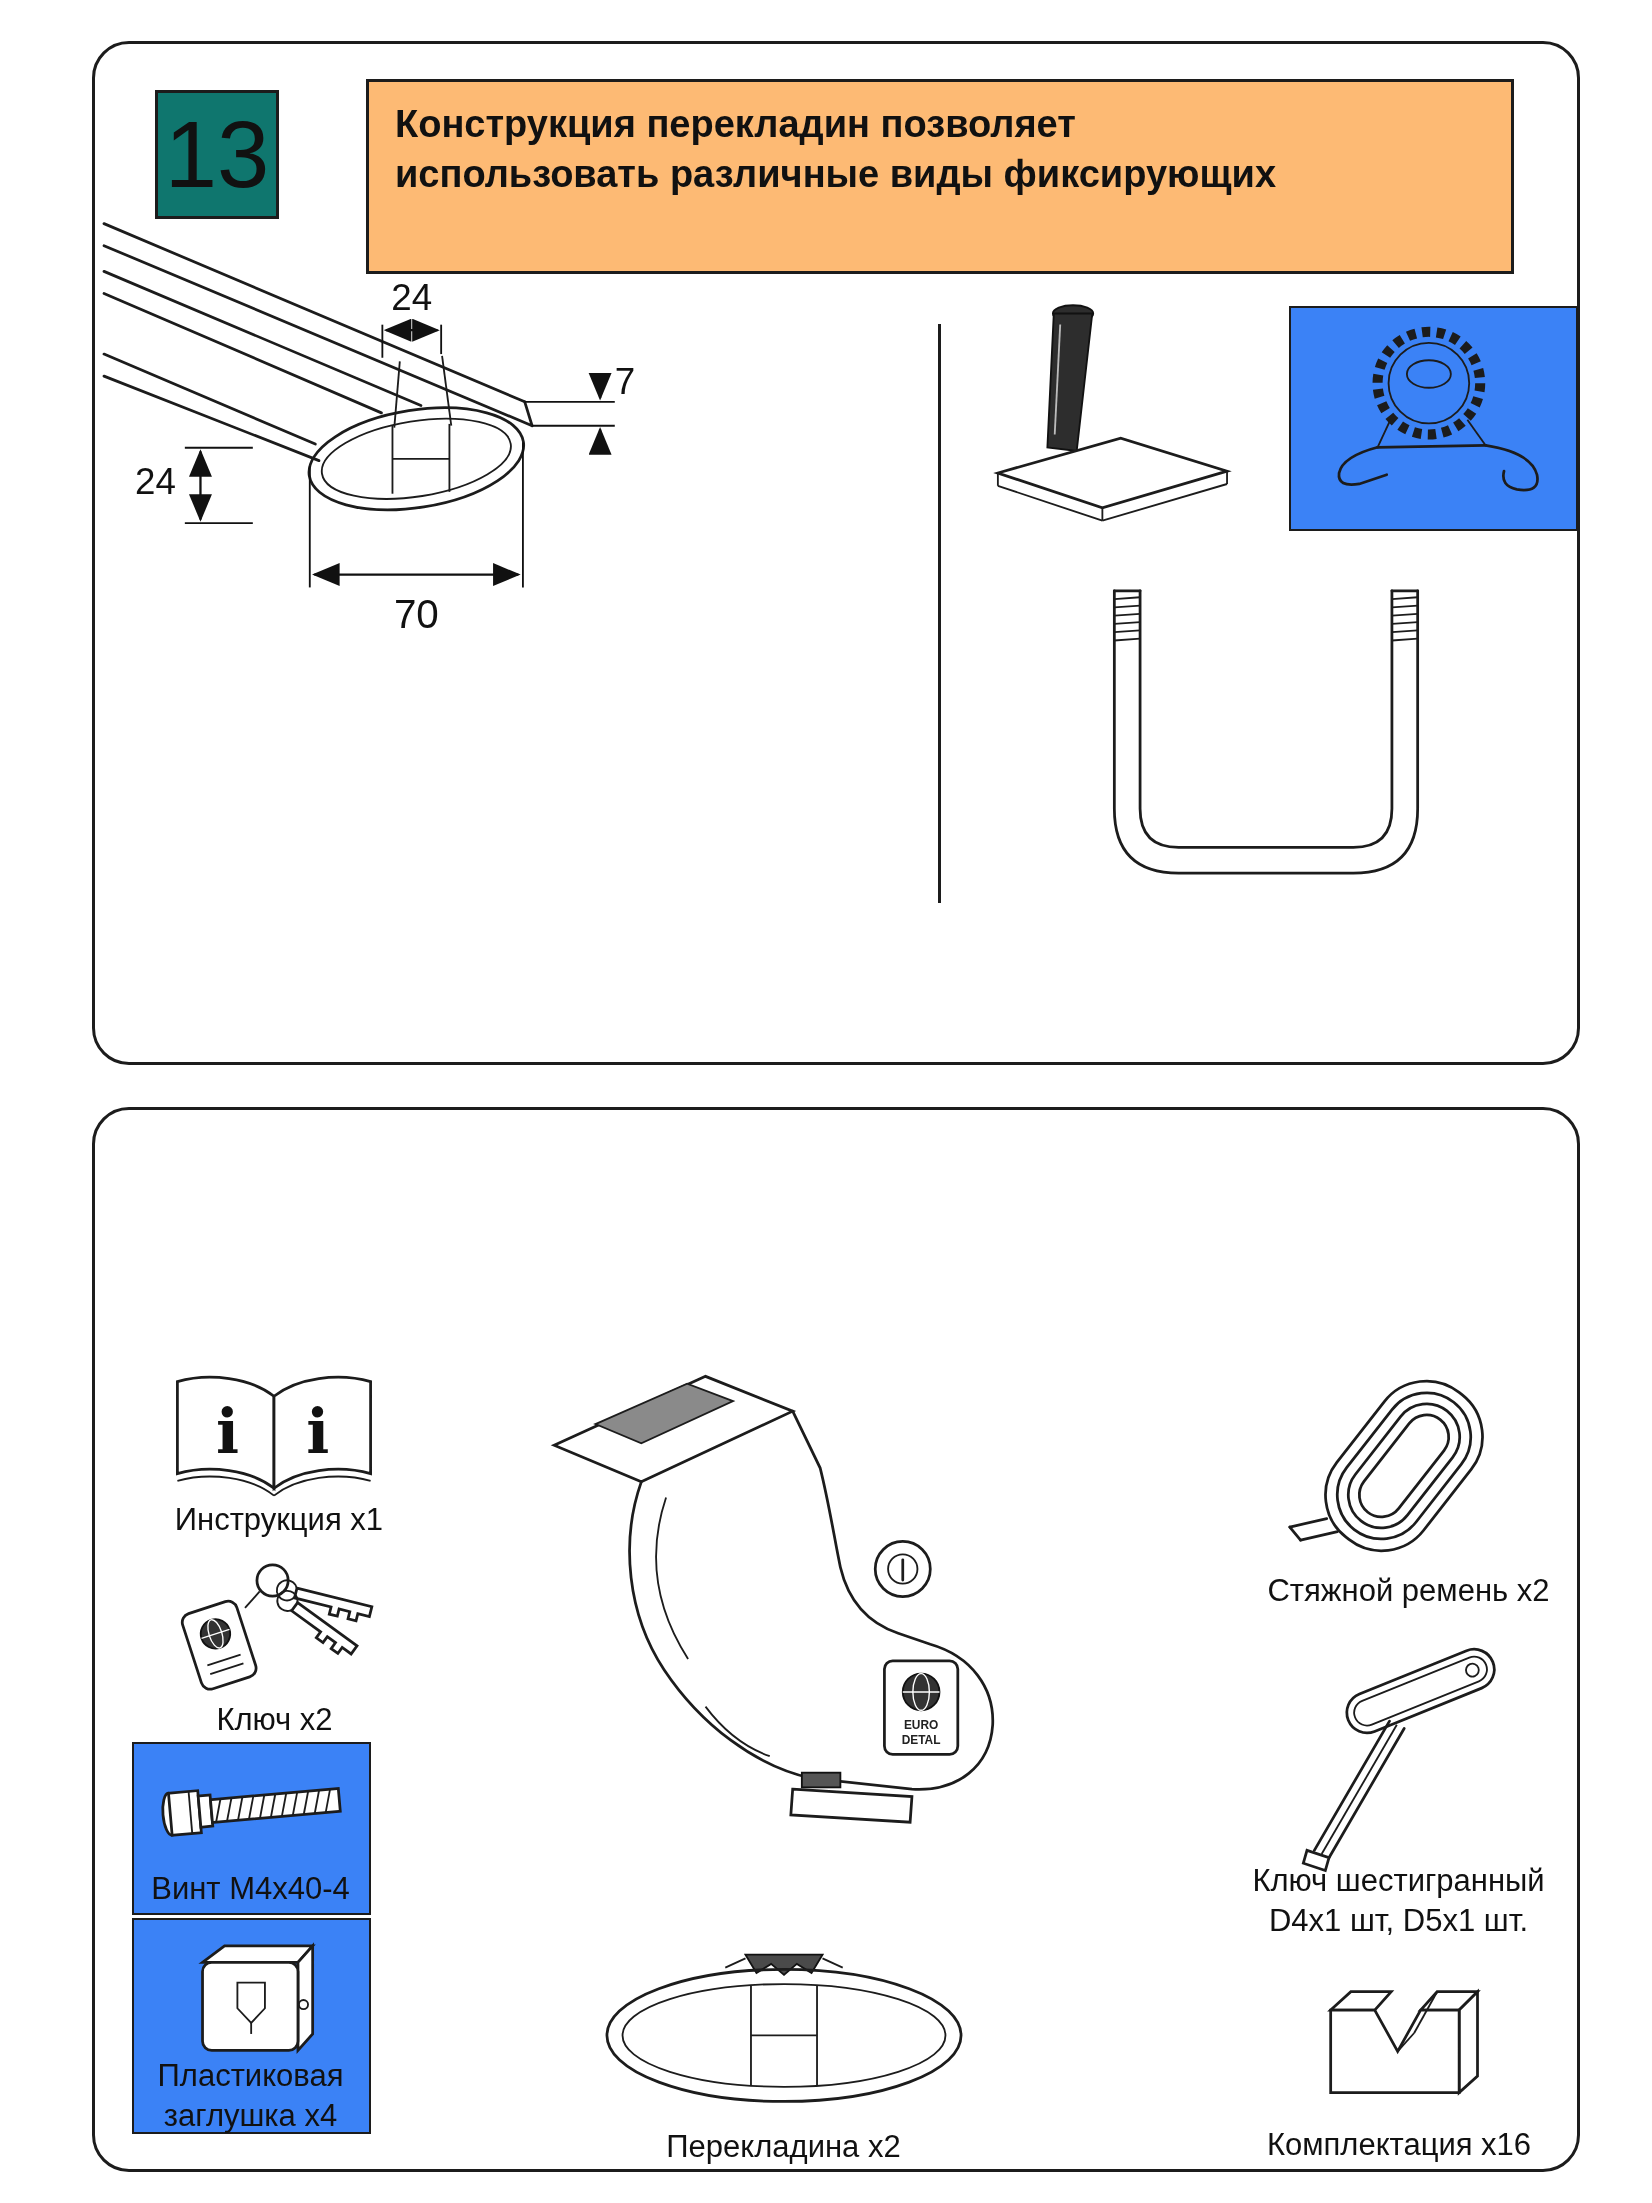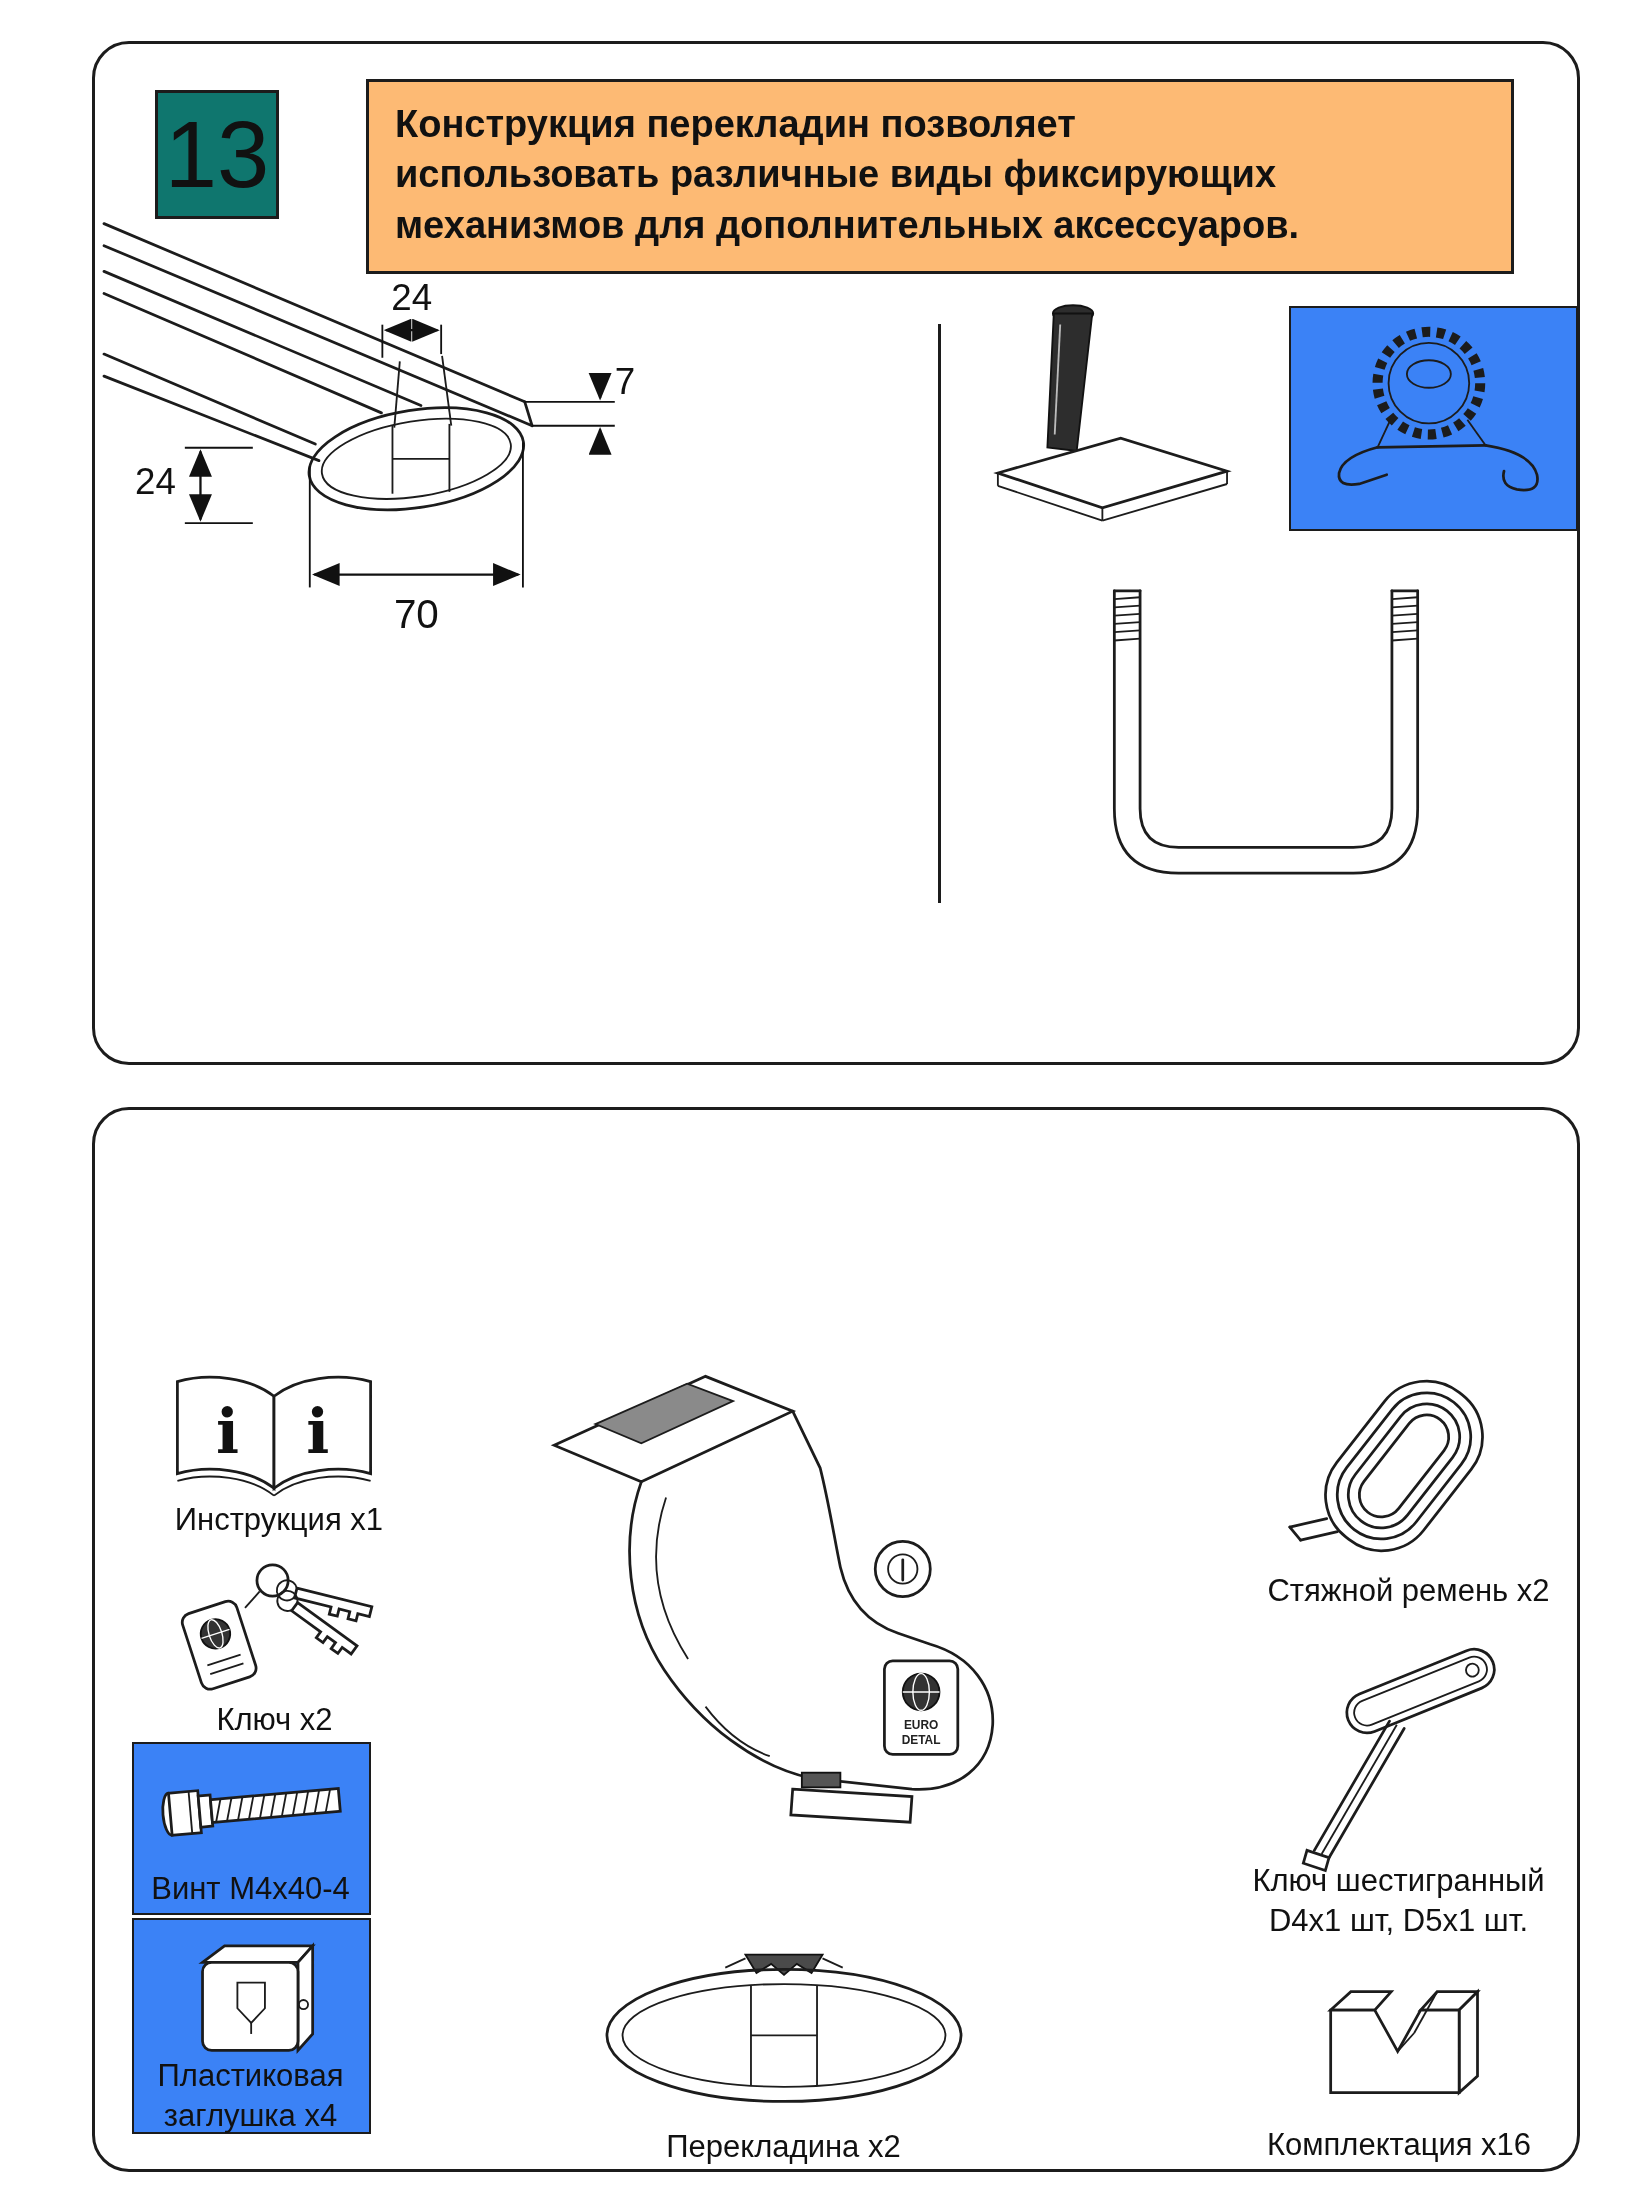--- a/index.html
+++ b/index.html
@@ -35,21 +35,20 @@
 
 <div class="panel" style="left:92px;top:41px;width:1488px;height:1024px">
 
   <div class="stepnum" style="left:60px;top:46px;width:124px;height:129px">
     <span>13</span>
   </div>
 
   <div class="descbox" style="left:271px;top:35px;width:1148px;height:195px">
     <span>Конструкция  перекладин позволяет</span>
     <span>использовать различные виды фиксирующих</span>
-    <span>механизмов для дополнительных аксессуаров.</span>
   </div>
 
   <div class="divider" style="left:843px;top:280px;height:579px"></div>
 
   <svg style="left:9.2px;top:174px" width="836" height="432" viewBox="0 0 910 470">
     <defs>
       <marker id="arrE" markerWidth="14" markerHeight="12" refX="11" refY="5" orient="auto">
         <path d="M0,0 L12,5 L0,10 Z" fill="#111"></path>
       </marker>
       <marker id="arrS" markerWidth="14" markerHeight="12" refX="1" refY="5" orient="auto">

